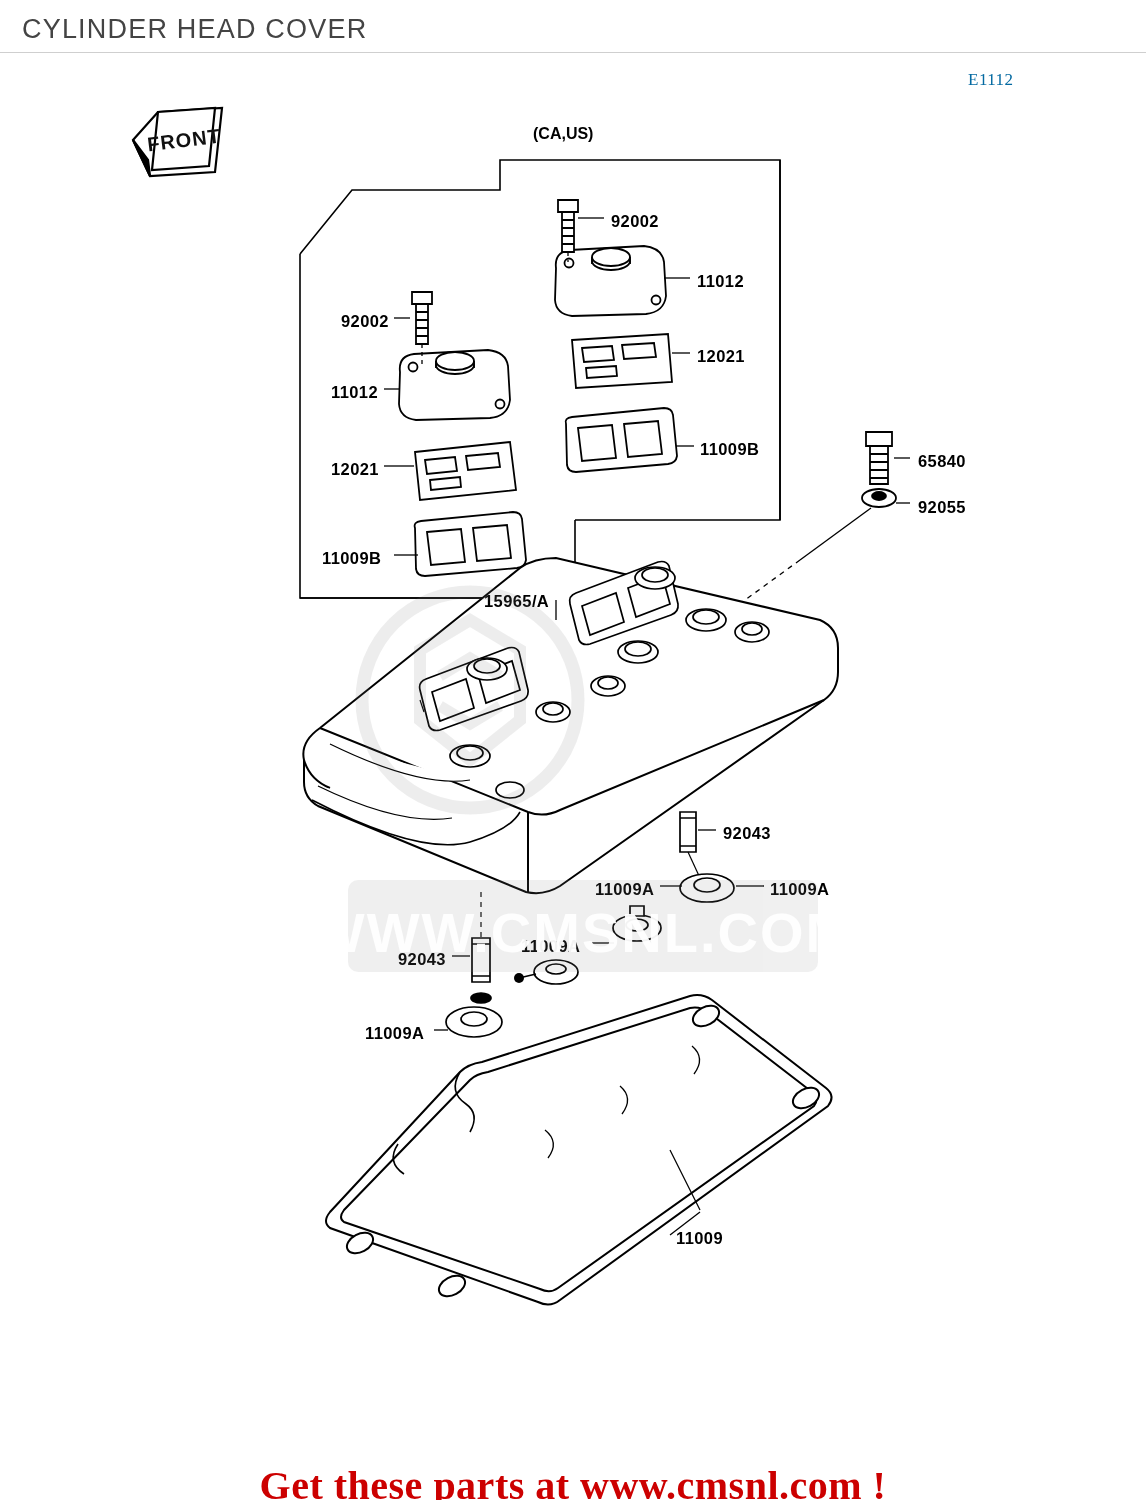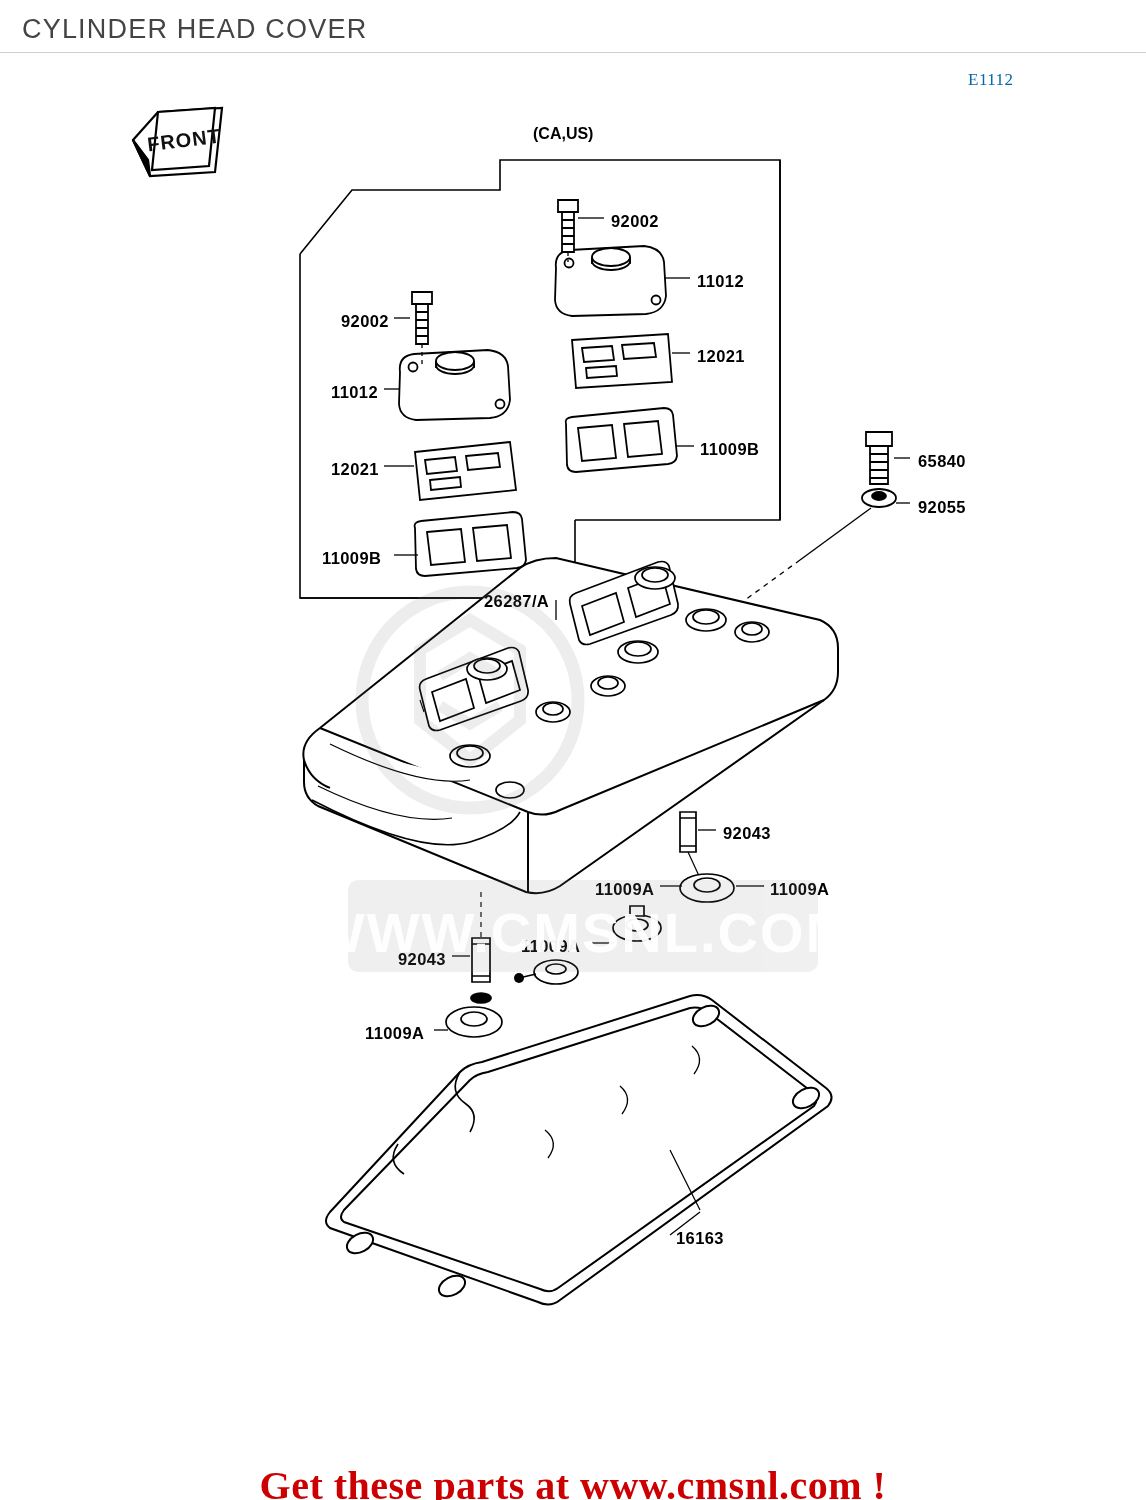--- a/index.html
+++ b/index.html
@@ -312,28 +312,28 @@
   <div class="label" style="left:611px; top:212px;">92002</div>
   <div class="label" style="left:697px; top:272px;">11012</div>
   <div class="label" style="left:341px; top:312px;">92002</div>
   <div class="label" style="left:697px; top:347px;">12021</div>
   <div class="label" style="left:331px; top:383px;">11012</div>
   <div class="label" style="left:700px; top:440px;">11009B</div>
   <div class="label" style="left:918px; top:452px;">65840</div>
   <div class="label" style="left:331px; top:460px;">12021</div>
   <div class="label" style="left:918px; top:498px;">92055</div>
   <div class="label" style="left:322px; top:549px;">11009B</div>
-  <div class="label" style="left:484px; top:592px;">26287/A</div>
+  <div class="label" style="left:484px; top:592px;">15965/A</div>
   <div class="label" style="left:723px; top:824px;">92043</div>
   <div class="label" style="left:595px; top:880px;">11009A</div>
   <div class="label" style="left:770px; top:880px;">11009A</div>
   <div class="label" style="left:521px; top:937px;">11009A</div>
   <div class="label" style="left:398px; top:950px;">92043</div>
   <div class="label" style="left:365px; top:1024px;">11009A</div>
-  <div class="label" style="left:676px; top:1229px;">16163</div>
+  <div class="label" style="left:676px; top:1229px;">11009</div>
 
   <svg class="watermark" width="1146" height="1500" viewBox="0 0 1146 1500">
     <g opacity="0.13">
       <circle cx="470" cy="700" r="108" fill="none" stroke="#7a7a7a" stroke-width="13"></circle>
       <path d="M420 650 L470 620 L520 650 L520 720 L470 760 L420 720 Z" fill="none" stroke="#7a7a7a" stroke-width="12"></path>
       <path d="M440 676 L470 658 L500 676" fill="none" stroke="#7a7a7a" stroke-width="11"></path>
       <path d="M440 706 L470 724 L500 706" fill="none" stroke="#7a7a7a" stroke-width="11"></path>
       <rect x="348" y="880" width="470" height="92" rx="10" fill="#8a8a8a"></rect>
     </g>
     <text x="583" y="952" text-anchor="middle" font-family="Liberation Sans, sans-serif" font-size="56" font-weight="bold" fill="#ffffff" opacity="0.95" letter-spacing="2">WWW.CMSNL.COM</text>

